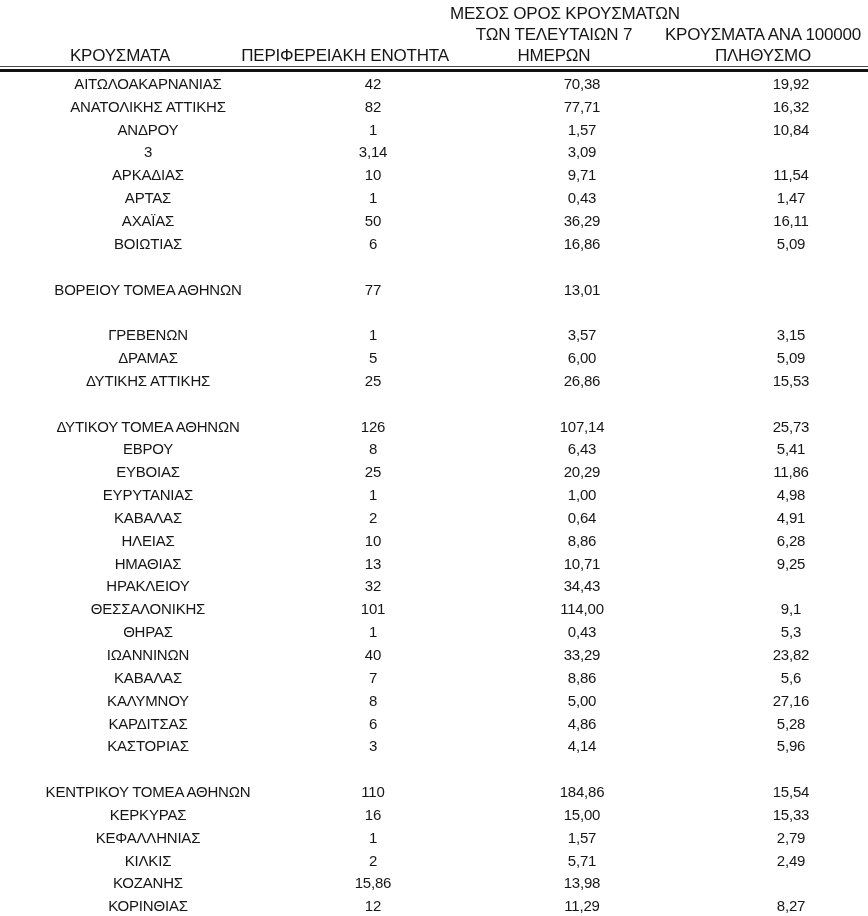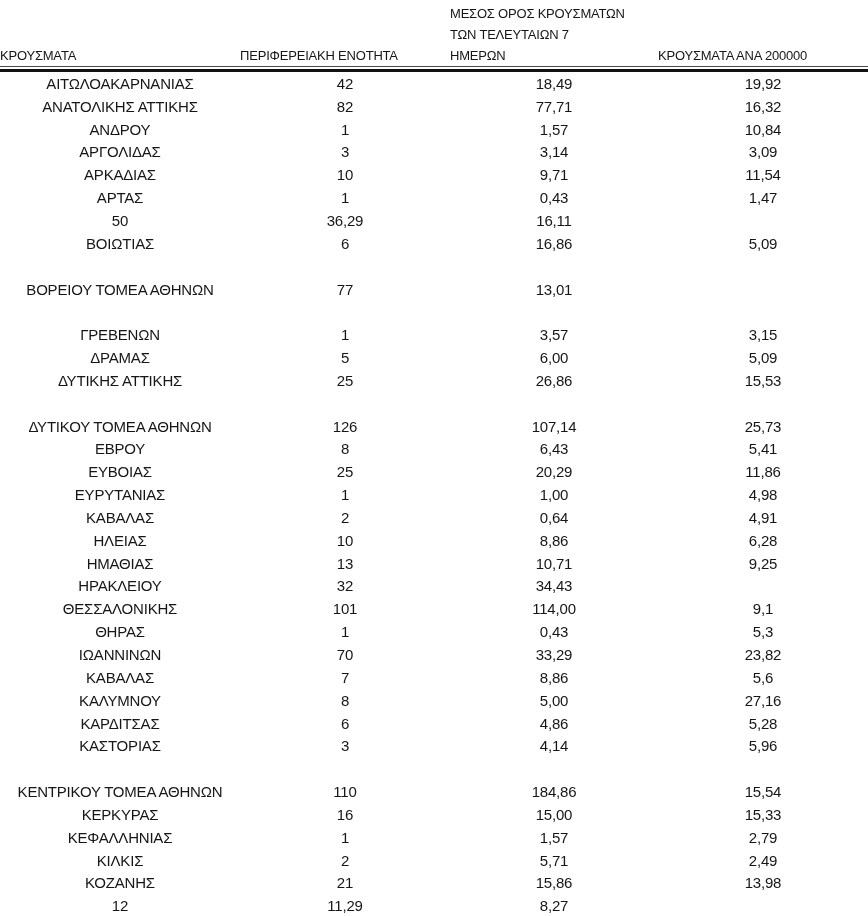--- a/index.html
+++ b/index.html
@@ -23,36 +23,38 @@
     grid-template-columns: 240px 210px 208px 210px;
   }
   
   .header-row {
     align-items: end;
     padding-top: 3px;
     min-height: 62px;
     box-sizing: border-box;
   }
   .th {
-    font-size: 13px;
+    text-align: center;
+    font-size: 17px;
     line-height: 21px;
     letter-spacing: -0.2px;
     white-space: nowrap;
   }
   .th .hline { display: block; }
   
   .rule-thin  { height: 1px; background: #4a4a4a; }
   .rule-gap   { height: 2px; background: #ffffff; }
   .rule-thick { height: 3px; background: #111111; }
   
   .tr {
     height: 22.85px;
     align-items: center;
     font-size: 15px;
     letter-spacing: -0.2px;
+    padding-left: 28px;
   }
   .td {
     text-align: center;
     white-space: nowrap;
     overflow: visible;
   }
   .tr.spacer .td { visibility: hidden; }
 </style>
 </head>
 <body>
@@ -65,68 +67,69 @@
     </div>
     <div class="th">
       <span class="hline">ΠΕΡΙΦΕΡΕΙΑΚΗ ΕΝΟΤΗΤΑ</span>
     </div>
     <div class="th">
       <span class="hline">ΜΕΣΟΣ ΟΡΟΣ ΚΡΟΥΣΜΑΤΩΝ</span>
       <span class="hline">ΤΩΝ ΤΕΛΕΥΤΑΙΩΝ 7</span>
       <span class="hline">ΗΜΕΡΩΝ</span>
     </div>
     <div class="th">
-      <span class="hline">ΚΡΟΥΣΜΑΤΑ ΑΝΑ 200000</span>
+      <span class="hline">ΚΡΟΥΣΜΑΤΑ ΑΝΑ 100000</span>
+      <span class="hline">ΠΛΗΘΥΣΜΟ</span>
     </div>
   </div>
 
   <div>
     <div class="rule-thin"></div>
     <div class="rule-gap"></div>
     <div class="rule-thick"></div>
   </div>
 
   <div id="table-body">
       <div class="grid tr">
     <div class="td">ΑΙΤΩΛΟΑΚΑΡΝΑΝΙΑΣ</div>
     <div class="td">42</div>
-    <div class="td">18,49</div>
+    <div class="td">70,38</div>
     <div class="td">19,92</div>
   </div>
       <div class="grid tr">
     <div class="td">ΑΝΑΤΟΛΙΚΗΣ ΑΤΤΙΚΗΣ</div>
     <div class="td">82</div>
     <div class="td">77,71</div>
     <div class="td">16,32</div>
   </div>
       <div class="grid tr">
     <div class="td">ΑΝΔΡΟΥ</div>
     <div class="td">1</div>
     <div class="td">1,57</div>
     <div class="td">10,84</div>
   </div>
       <div class="grid tr">
-    <div class="td">ΑΡΓΟΛΙΔΑΣ</div>
     <div class="td">3</div>
     <div class="td">3,14</div>
     <div class="td">3,09</div>
   </div>
       <div class="grid tr">
     <div class="td">ΑΡΚΑΔΙΑΣ</div>
     <div class="td">10</div>
     <div class="td">9,71</div>
     <div class="td">11,54</div>
   </div>
       <div class="grid tr">
     <div class="td">ΑΡΤΑΣ</div>
     <div class="td">1</div>
     <div class="td">0,43</div>
     <div class="td">1,47</div>
   </div>
       <div class="grid tr">
+    <div class="td">ΑΧΑΪΑΣ</div>
     <div class="td">50</div>
     <div class="td">36,29</div>
     <div class="td">16,11</div>
   </div>
       <div class="grid tr">
     <div class="td">ΒΟΙΩΤΙΑΣ</div>
     <div class="td">6</div>
     <div class="td">16,86</div>
     <div class="td">5,09</div>
   </div>
@@ -225,21 +228,21 @@
     <div class="td">9,1</div>
   </div>
       <div class="grid tr">
     <div class="td">ΘΗΡΑΣ</div>
     <div class="td">1</div>
     <div class="td">0,43</div>
     <div class="td">5,3</div>
   </div>
       <div class="grid tr">
     <div class="td">ΙΩΑΝΝΙΝΩΝ</div>
-    <div class="td">70</div>
+    <div class="td">40</div>
     <div class="td">33,29</div>
     <div class="td">23,82</div>
   </div>
       <div class="grid tr">
     <div class="td">ΚΑΒΑΛΑΣ</div>
     <div class="td">7</div>
     <div class="td">8,86</div>
     <div class="td">5,6</div>
   </div>
       <div class="grid tr">
@@ -285,24 +288,24 @@
     <div class="td">2,79</div>
   </div>
       <div class="grid tr">
     <div class="td">ΚΙΛΚΙΣ</div>
     <div class="td">2</div>
     <div class="td">5,71</div>
     <div class="td">2,49</div>
   </div>
       <div class="grid tr">
     <div class="td">ΚΟΖΑΝΗΣ</div>
-    <div class="td">21</div>
     <div class="td">15,86</div>
     <div class="td">13,98</div>
   </div>
       <div class="grid tr">
+    <div class="td">ΚΟΡΙΝΘΙΑΣ</div>
     <div class="td">12</div>
     <div class="td">11,29</div>
     <div class="td">8,27</div>
   </div>
     </div>
 
 </div>
 
 </body></html>

